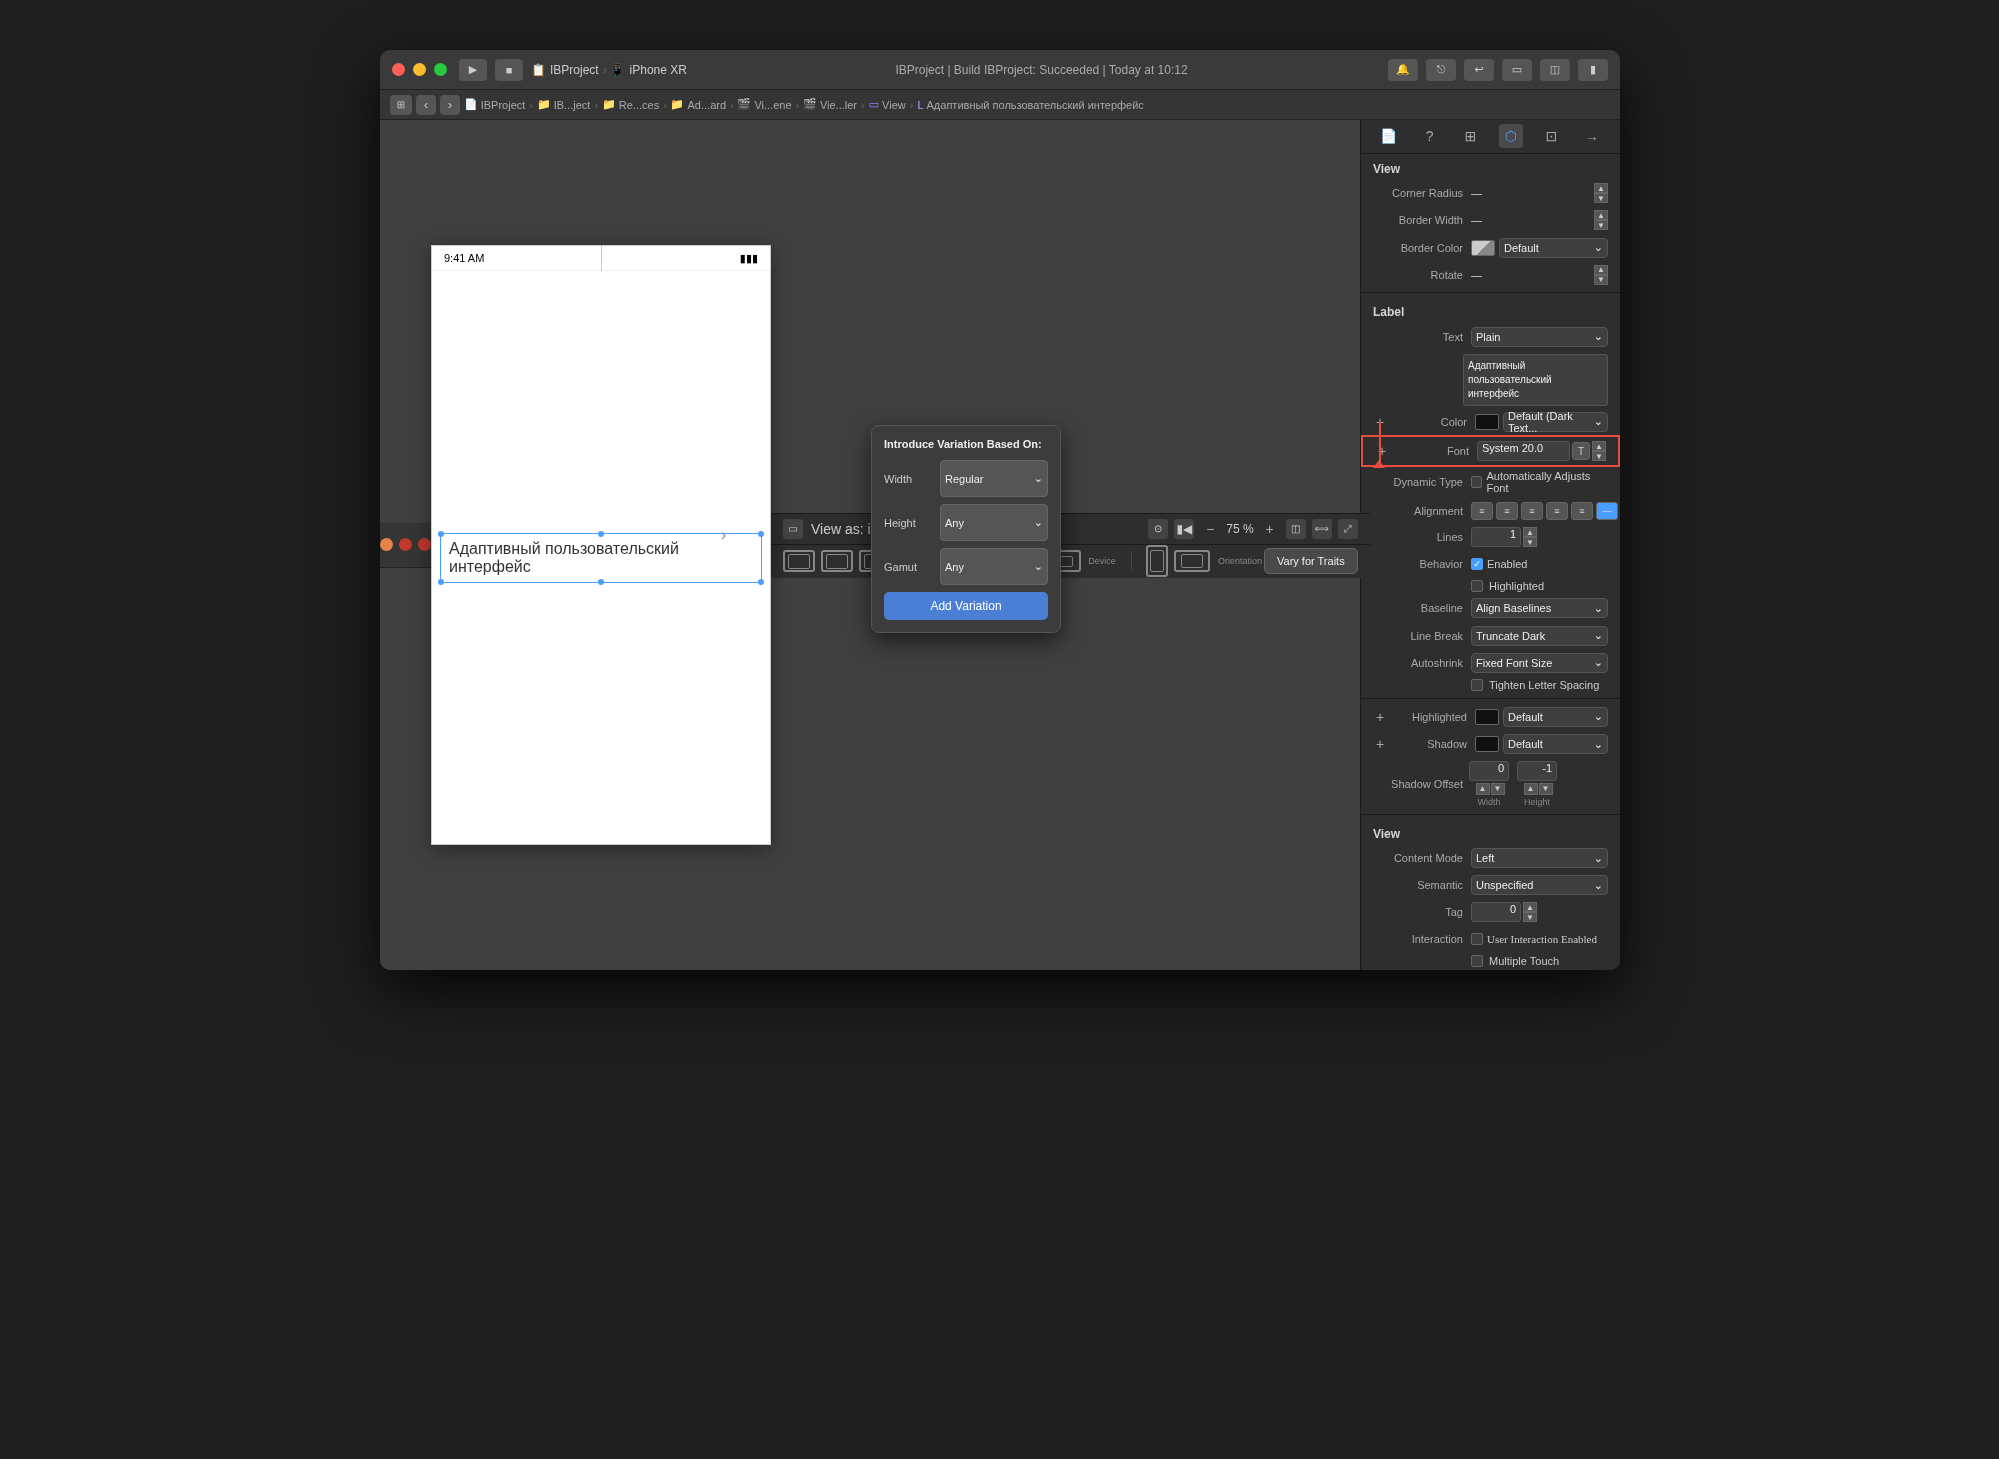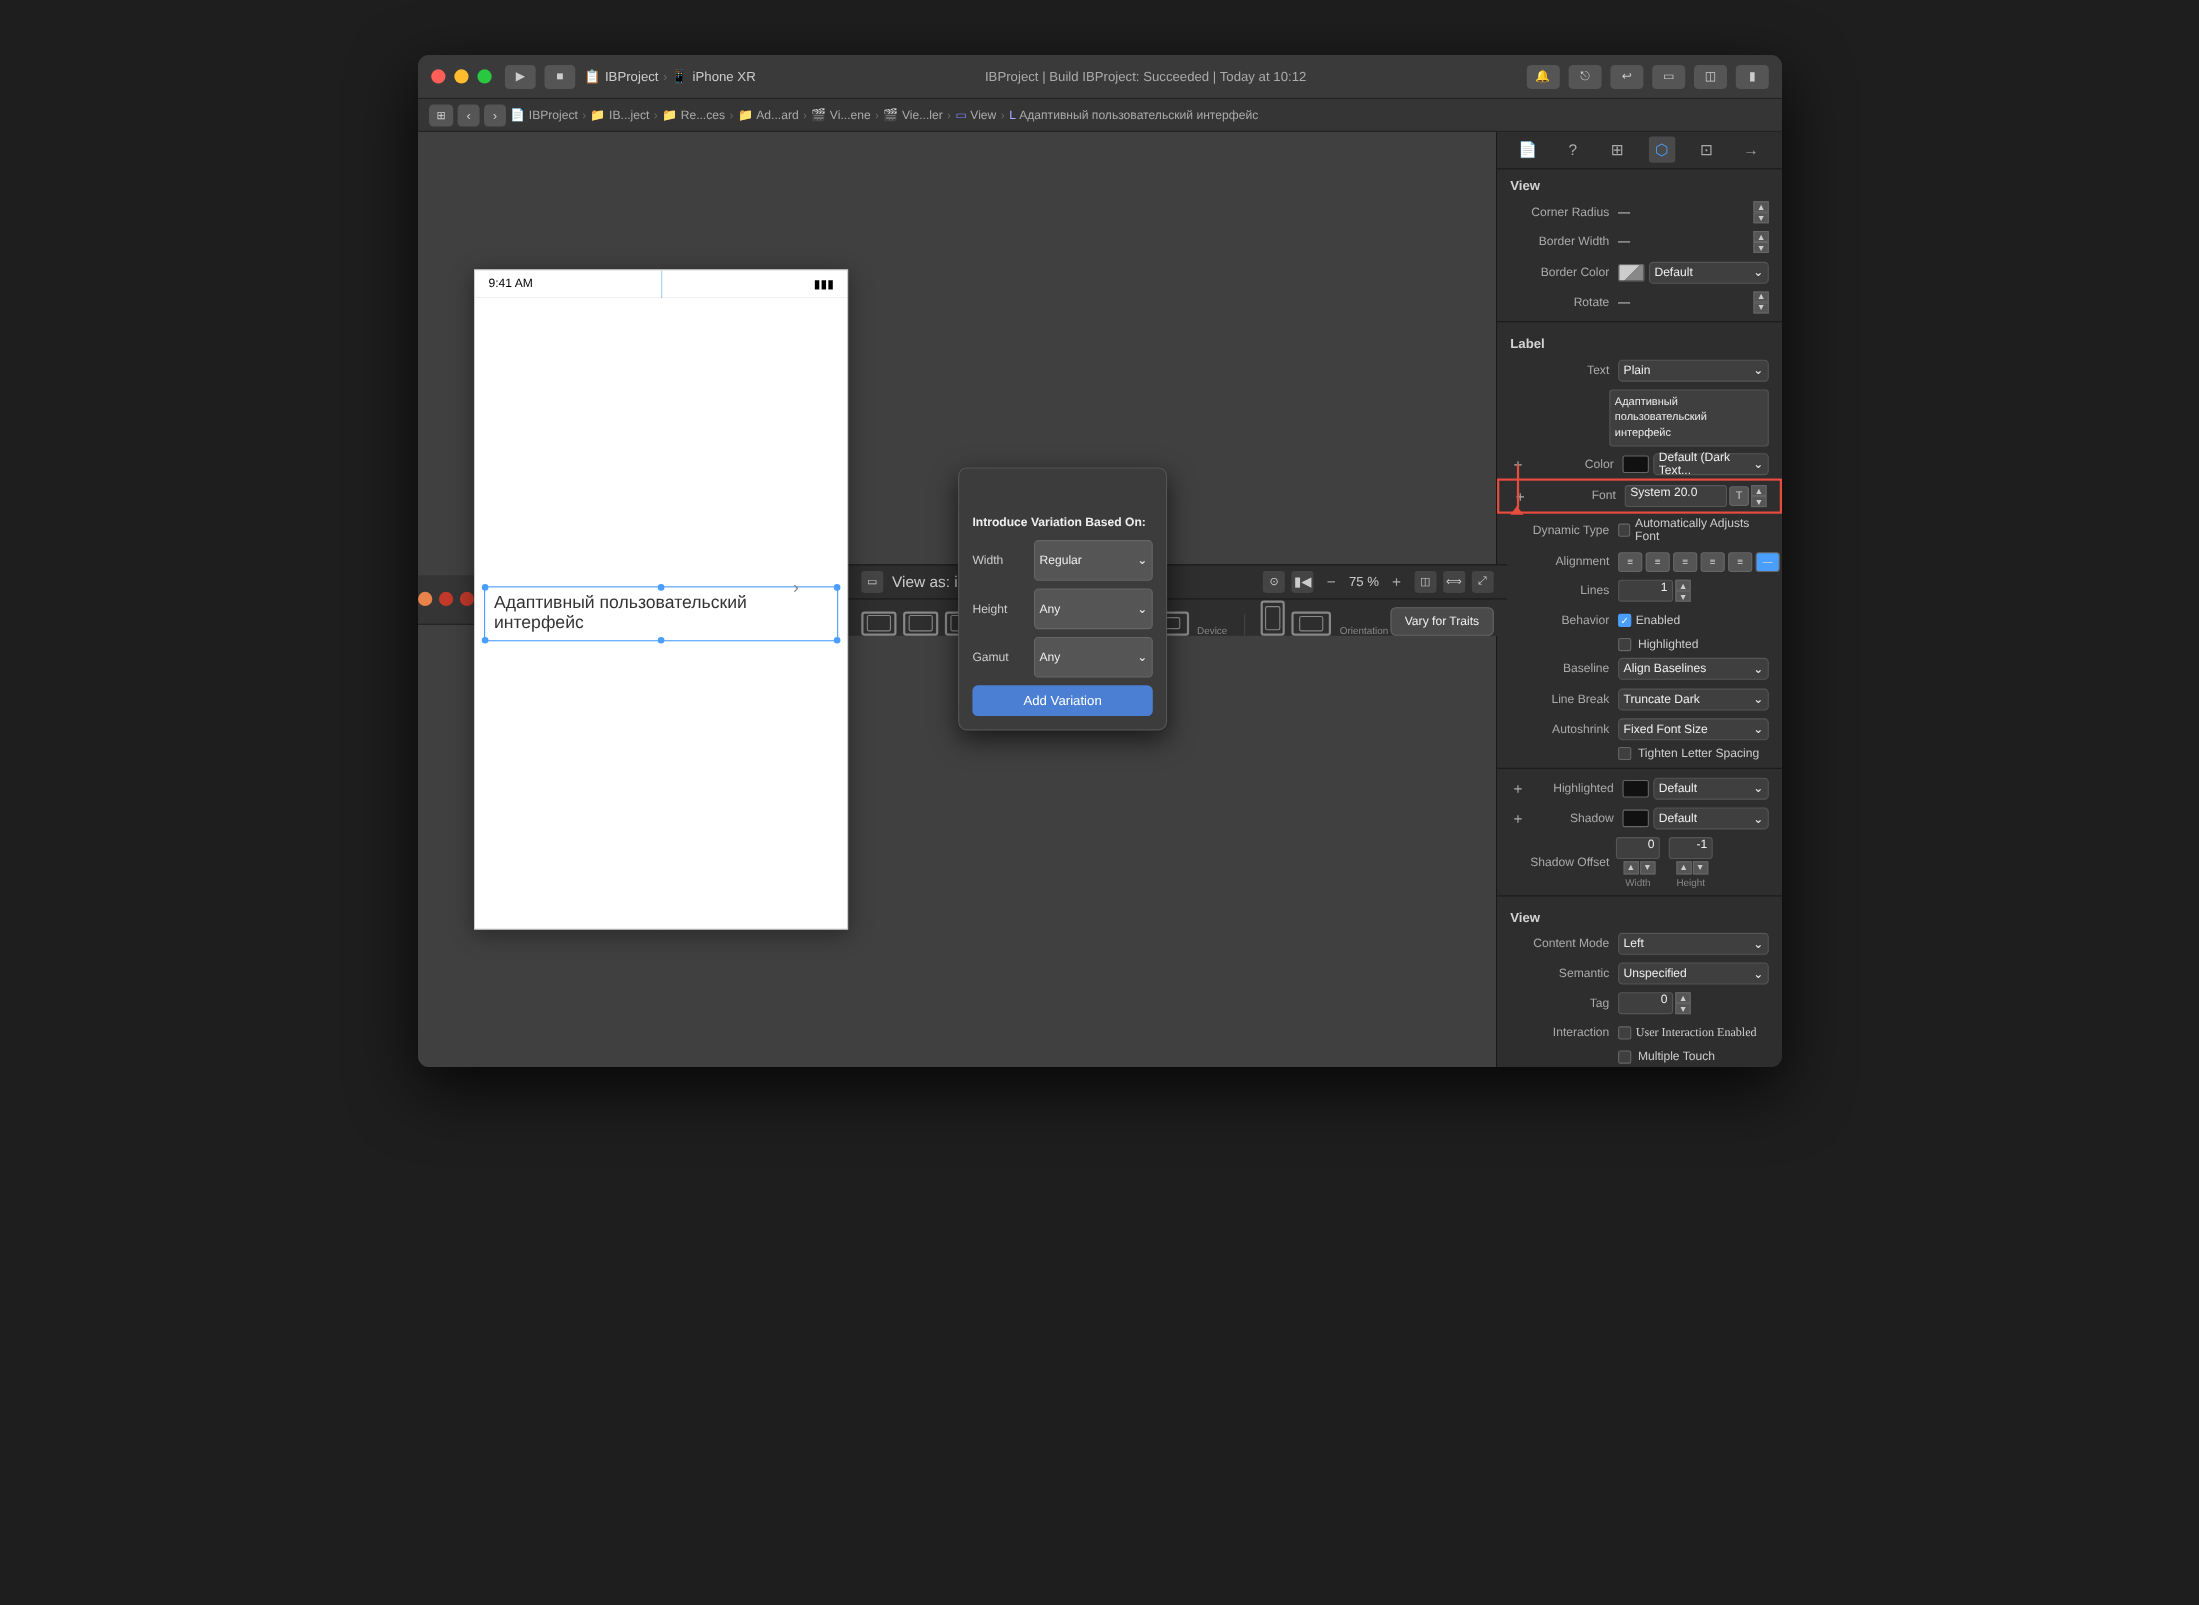--- a/index.html
+++ b/index.html
@@ -236,21 +236,20 @@
       box-shadow: 0 8px 24px rgba(0,0,0,0.6);
       padding: 12px;
       z-index: 10;
     }
 
     .variation-popup-title {
       font-size: 11px;
       font-weight: 600;
       color: #eee;
       margin-bottom: 10px;
-      margin-top: 31px;
     }
 
     .variation-row {
       display: flex;
       align-items: center;
       margin-bottom: 7px;
       gap: 6px;
     }
 
     .variation-label {
@@ -321,21 +320,21 @@
     }
 
     .zoom-value {
       font-size: 12px;
       color: #ccc;
     }
 
     .bottom-devices-row {
       height: 33px;
       display: flex;
-      align-items: flex-end;
+      align-items: center;
       padding: 0 12px;
       gap: 6px;
     }
 
     .device-icon {
       width: 32px;
       height: 22px;
       border: 2px solid #888;
       border-radius: 3px;
       cursor: pointer;

